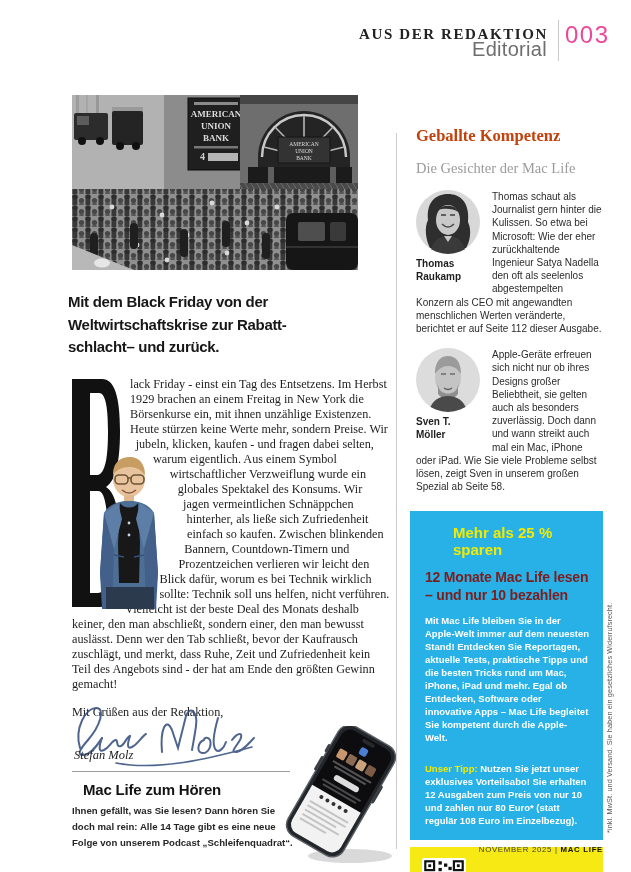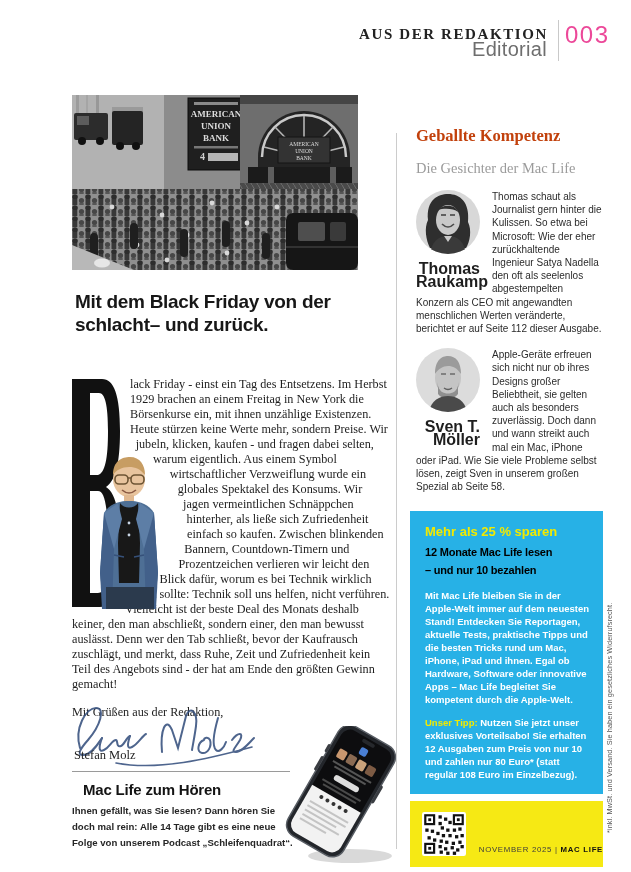--- a/index.html
+++ b/index.html
@@ -10,51 +10,51 @@
     font-family:"Liberation Sans", sans-serif; color:#1c1c1c;
   }
   
   .eyebrow { position:absolute; top:26px; right:83px; font-family:"Liberation Serif",serif;
              font-weight:700; font-size:15px; letter-spacing:1.6px; color:#222; }
   .edit-title { position:absolute; top:38px; right:84px; font-size:20px; color:#6e6e6e; letter-spacing:.3px; }
   .pg-divider { position:absolute; left:558px; top:20px; width:1px; height:41px; background:#c9c9c9; }
   .pg-num { position:absolute; left:565px; top:21px; font-size:24px; color:#ec4899; letter-spacing:1.5px; }
   
   .bank-photo { position:absolute; left:72px; top:95px; width:286px; height:175px; }
-  .headline { position:absolute; left:75px; top:291px; width:300px;
-              font-size:19px; line-height:22.5px; font-weight:700; letter-spacing:-.3px; color:#171717; }
+  .headline { position:absolute; left:68px; top:291px; width:300px;
+              font-size:15px; line-height:22.5px; font-weight:700; letter-spacing:-.3px; color:#171717; }
   .article { position:absolute; left:72px; top:377px; width:318px;
              font-family:"Liberation Serif",serif; font-size:12.2px; line-height:15px; color:#1d1d1d; }
   .obstacle { float:left; width:118px; height:232px;
               shape-outside: polygon(0 0,58px 0,58px 70px,76px 86px,96px 102px,109px 126px,115px 152px,110px 176px,97px 191px,78px 199px,56px 206px,52px 232px,0 232px);
   }
   .dropcap-b { position:absolute; left:0; top:2px; }
   .stefan-photo { position:absolute; left:12px; top:76px; }
   .greeting { margin-top:13px; }
   .signature { position:absolute; left:66px; top:700px; }
-  .author { position:absolute; left:74px; top:748px; font-family:"Liberation Serif",serif; font-size:12.5px; color:#1d1d1d; }
+  .author { position:absolute; left:74px; top:748px; font-family:"Liberation Serif",serif; font-size:12.5px; color:#1d1d1d;font-style:italic; }
   .sep-rule { position:absolute; left:72px; top:771px; width:218px; height:1px; background:#9a9a9a; }
   .podcast { position:absolute; left:72px; top:781px; width:228px; }
   .podcast h3 { font-size:15px; font-weight:700; color:#141414; margin-bottom:5px; letter-spacing:-.2px;margin-left:11px; }
   .podcast p { font-size:9.6px; font-weight:700; line-height:16px; color:#262626; }
   .phone-wrap { position:absolute; left:278px; top:726px; }
   
   .col-divider { position:absolute; left:396px; top:133px; width:1px; height:716px; background:#cccccc; }
   .rightcol { position:absolute; left:410px; top:126px; width:193px; }
   .rc-title { font-family:"Liberation Serif",serif; font-weight:700; font-size:16.5px; color:#c2410c; padding-left:6px; }
   .rc-sub { font-family:"Liberation Serif",serif; font-size:14.5px; color:#9b9b9b; padding-left:6px; margin-top:14px; }
   .profile { display:flow-root; margin-top:13px; padding-left:6px; }
   .profile .pic-box { float:left; width:76px; }
-  .profile .caption { width:64px; text-align:right; font-size:16px; font-weight:700; line-height:12.5px; color:#1e1e1e; margin-top:5px; }
+  .profile .caption { width:64px; text-align:left; font-size:10px; font-weight:700; line-height:12.5px; color:#1e1e1e; }
   .profile p { font-size:10px; line-height:13.2px; color:#2b2b2b; }
   .promo { margin-top:18px; background:#27b1e6; padding:13px 14px 13px 15px; }
-  .promo .save { font-size:13px; font-weight:700; color:#f2ea00; }
-  .promo .promo-h { font-size:11px; line-height:18px; font-weight:700; color:#000000; margin-top:4px; letter-spacing:-.2px; }
+  .promo .save { font-size:15px; font-weight:700; color:#f2ea00;margin-left:28px; }
+  .promo .promo-h { font-size:14px; line-height:18px; font-weight:700; color:#7f1d1d; margin-top:10px; letter-spacing:-.2px; }
   .promo .promo-body { font-size:9.5px; line-height:13px; font-weight:700; color:#ffffff; margin-top:10px; }
-  .promo .promo-tip { font-size:9.5px; line-height:13px; font-weight:700; color:#ffffff; margin-top:10px; }
+  .promo .promo-tip { font-size:9.5px; line-height:13px; font-weight:700; color:#ffffff; margin-top:18px; }
   .promo .tip-label { color:#f2ea00; }
   .order-box { margin-top:7px; background:#f6e914; padding:11px 12px; display:flex; align-items:center; gap:11px; }
   .order-box .order-text { font-size:12px; font-weight:700; line-height:15.5px; color:#191919; }
   .legal-note { position:absolute; left:605px; top:833px; width:256px;
                 transform:rotate(-90deg); transform-origin:0 0;
                 font-size:7.3px; color:#555; letter-spacing:.1px; }
   .footer { position:absolute; right:28px; top:845px; font-size:7.8px; letter-spacing:.7px; color:#3c3c3c; }
   .footer .brand { font-weight:700; color:#111; }
 </style>
 </head>
@@ -151,20 +151,21 @@
 
       <rect x="214" y="118" width="72" height="57" rx="7" fill="#161616"></rect>
       <rect x="226" y="127" width="27" height="19" rx="2" fill="#4e4e4e"></rect>
       <rect x="258" y="127" width="16" height="19" rx="2" fill="#3a3a3a"></rect>
       <line x1="214" y1="152" x2="286" y2="152" stroke="#3d3d3d" stroke-width="1.5"></line>
     </svg>
   </div>
 
   <div class="headline">
     <div>Mit dem Black Friday von der</div>
+    <div>Weltwirtschaftskrise zur Rabatt-</div>
     <div>schlacht– und zurück.</div>
   </div>
 
   <div class="article">
     <div class="obstacle"></div>
     <span class="dropcap-b">
       <svg width="48" height="228" viewBox="0 0 48 228">
         <path fill-rule="evenodd" fill="#111111" d="M0 0 H30 C42 0 48 16 48 52 C48 86 43 102 34 108 C44 114 48 134 48 170 C48 210 42 228 28 228 H0 Z M18 14 H27 C33 14 36 26 36 52 C36 80 33 94 26 96 H18 Z M18 112 H26 C33 112 36 128 36 168 C36 202 33 214 26 214 H18 Z"></path>
       </svg>
     </span>
@@ -309,21 +310,21 @@
       </div>
       <p>Apple-Geräte erfreuen sich nicht nur ob ihres Designs großer Beliebtheit, sie gelten auch als besonders zuverlässig. Doch dann und wann streikt auch mal ein Mac, iPhone oder iPad. Wie Sie viele Probleme selbst lösen, zeigt Sven in unserem großen Spezial ab Seite 58.</p>
     </div>
 
     <div class="promo">
       <div class="save">Mehr als 25 % sparen</div>
       <div class="promo-h">
         <div>12 Monate Mac Life lesen</div>
         <div>– und nur 10 bezahlen</div>
       </div>
-      <p class="promo-body">Mit Mac Life bleiben Sie in der Apple-Welt immer auf dem neuesten Stand! Entdecken Sie Reportagen, aktuelle Tests, praktische Tipps und die besten Tricks rund um Mac, iPhone, iPad und ihnen. Egal ob Hardware, Software oder innovative Apps – Mac Life begleitet Sie kompetent durch die Apple-Welt.</p>
+      <p class="promo-body">Mit Mac Life bleiben Sie in der Apple-Welt immer auf dem neuesten Stand! Entdecken Sie Reportagen, aktuelle Tests, praktische Tipps und die besten Tricks rund um Mac, iPhone, iPad und mehr. Egal ob Entdecken, Software oder innovative Apps – Mac Life begleitet Sie kompetent durch die Apple-Welt.</p>
       <p class="promo-tip">
         <span class="tip-label">Unser Tipp:</span>
         <span>Nutzen Sie jetzt unser exklusives Vorteilsabo! Sie erhalten 12 Ausgaben zum Preis von nur 10 und zahlen nur 80 Euro* (statt regulär 108 Euro im Einzelbezug).</span>
       </p>
     </div>
 
     <div class="order-box">
       <svg width="44" height="44" viewBox="0 0 40 40">
         <rect width="40" height="40" rx="2" fill="#ffffff"></rect>
         <g fill="#111111">

